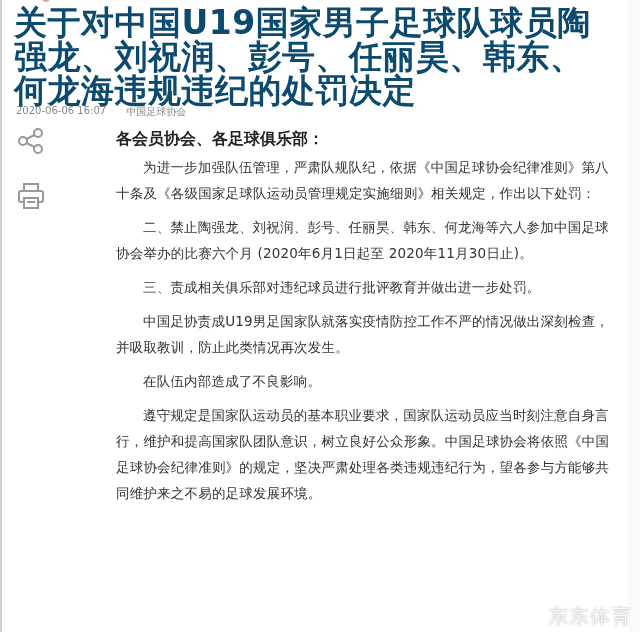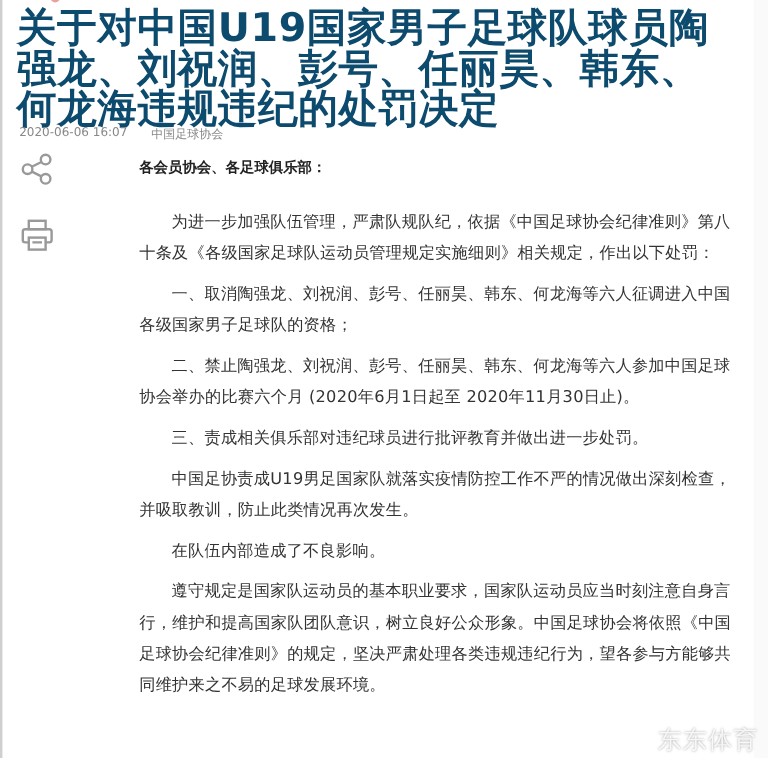--- a/index.html
+++ b/index.html
@@ -5,21 +5,21 @@
     * { box-sizing: border-box; margin: 0; padding: 0; }
     html, body { width: 640px; height: 632px; overflow: hidden; background: #ffffff; }
     body { font-family: "DejaVu Sans", "Liberation Sans", sans-serif; color: #222; position: relative; }
     .left-border { position: absolute; left: 0; top: 0; width: 2px; height: 632px; background: #cfcfcf; }
     .top-dot { position: absolute; left: 42px; top: -4px; width: 8px; height: 6px; border-radius: 0 0 4px 4px; background: #e8a0a0; }
     .title { position: absolute; left: 14px; top: 6px; width: 590px; font-size: 33px; font-weight: bold; line-height: 34px; color: #0c4a6e; letter-spacing: 0.5px; }
     .meta { position: absolute; left: 16px; top: 80px; font-size: 10px; color: #888; display: flex; gap: 20px; margin-top: 25px; }
     .side-tools { position: absolute; left: 16px; top: 126px; width: 32px; }
     .tool { width: 30px; height: 30px; margin-bottom: 25px; display: flex; align-items: center; justify-content: center; cursor: pointer; }
     .article { position: absolute; left: 116px; top: 126px; width: 500px; font-size: 13.5px; line-height: 26px; color: #333; }
-    .salutation { font-weight: bold; color: #222; margin-bottom: 20px; font-size: 12px; }
+    .salutation { font-weight: bold; color: #222; margin-bottom: 2px; font-size: 16px; }
     .para { text-indent: 2em; margin-bottom: 8px; letter-spacing: 0.2px; }
     .right-frag { position: absolute; left: 628px; top: 0; width: 12px; height: 632px; overflow: hidden; background: #fafafa; }
     .watermark { position: absolute; left: 548px; top: 603px; font-size: 20px; color: rgba(255,255,255,0.85); text-shadow: 0 0 2px rgba(120,120,120,0.7); letter-spacing: 1px; }
   </style>
 </head>
 <body>
 
 <div class="left-border"></div>
 <div class="top-dot"></div>
 
@@ -50,21 +50,20 @@
         <rect x="7" y="16" width="14" height="10" fill="#fff"></rect>
         <line x1="10" y1="20" x2="18" y2="20"></line>
       </g>
     </svg>
   </div>
 </div>
 
 <div class="article">
   <p class="salutation">各会员协会、各足球俱乐部：</p>
   <p class="para">为进一步加强队伍管理，严肃队规队纪，依据《中国足球协会纪律准则》第八十条及《各级国家足球队运动员管理规定实施细则》相关规定，作出以下处罚：</p>
-  <p class="para">一、取消陶强龙、刘祝润、彭号、任丽昊、韩东、何龙海等六人征调进入中国各级国家男子足球队的资格；</p>
   <p class="para">二、禁止陶强龙、刘祝润、彭号、任丽昊、韩东、何龙海等六人参加中国足球协会举办的比赛六个月 (2020年6月1日起至 2020年11月30日止)。</p>
   <p class="para">三、责成相关俱乐部对违纪球员进行批评教育并做出进一步处罚。</p>
   <p class="para">中国足协责成U19男足国家队就落实疫情防控工作不严的情况做出深刻检查，并吸取教训，防止此类情况再次发生。</p>
   <p class="para">在队伍内部造成了不良影响。</p>
   <p class="para">遵守规定是国家队运动员的基本职业要求，国家队运动员应当时刻注意自身言行，维护和提高国家队团队意识，树立良好公众形象。中国足球协会将依照《中国足球协会纪律准则》的规定，坚决严肃处理各类违规违纪行为，望各参与方能够共同维护来之不易的足球发展环境。</p>
 </div>
 
 <div class="right-frag"></div>
 
 <div class="watermark">东东体育</div>

